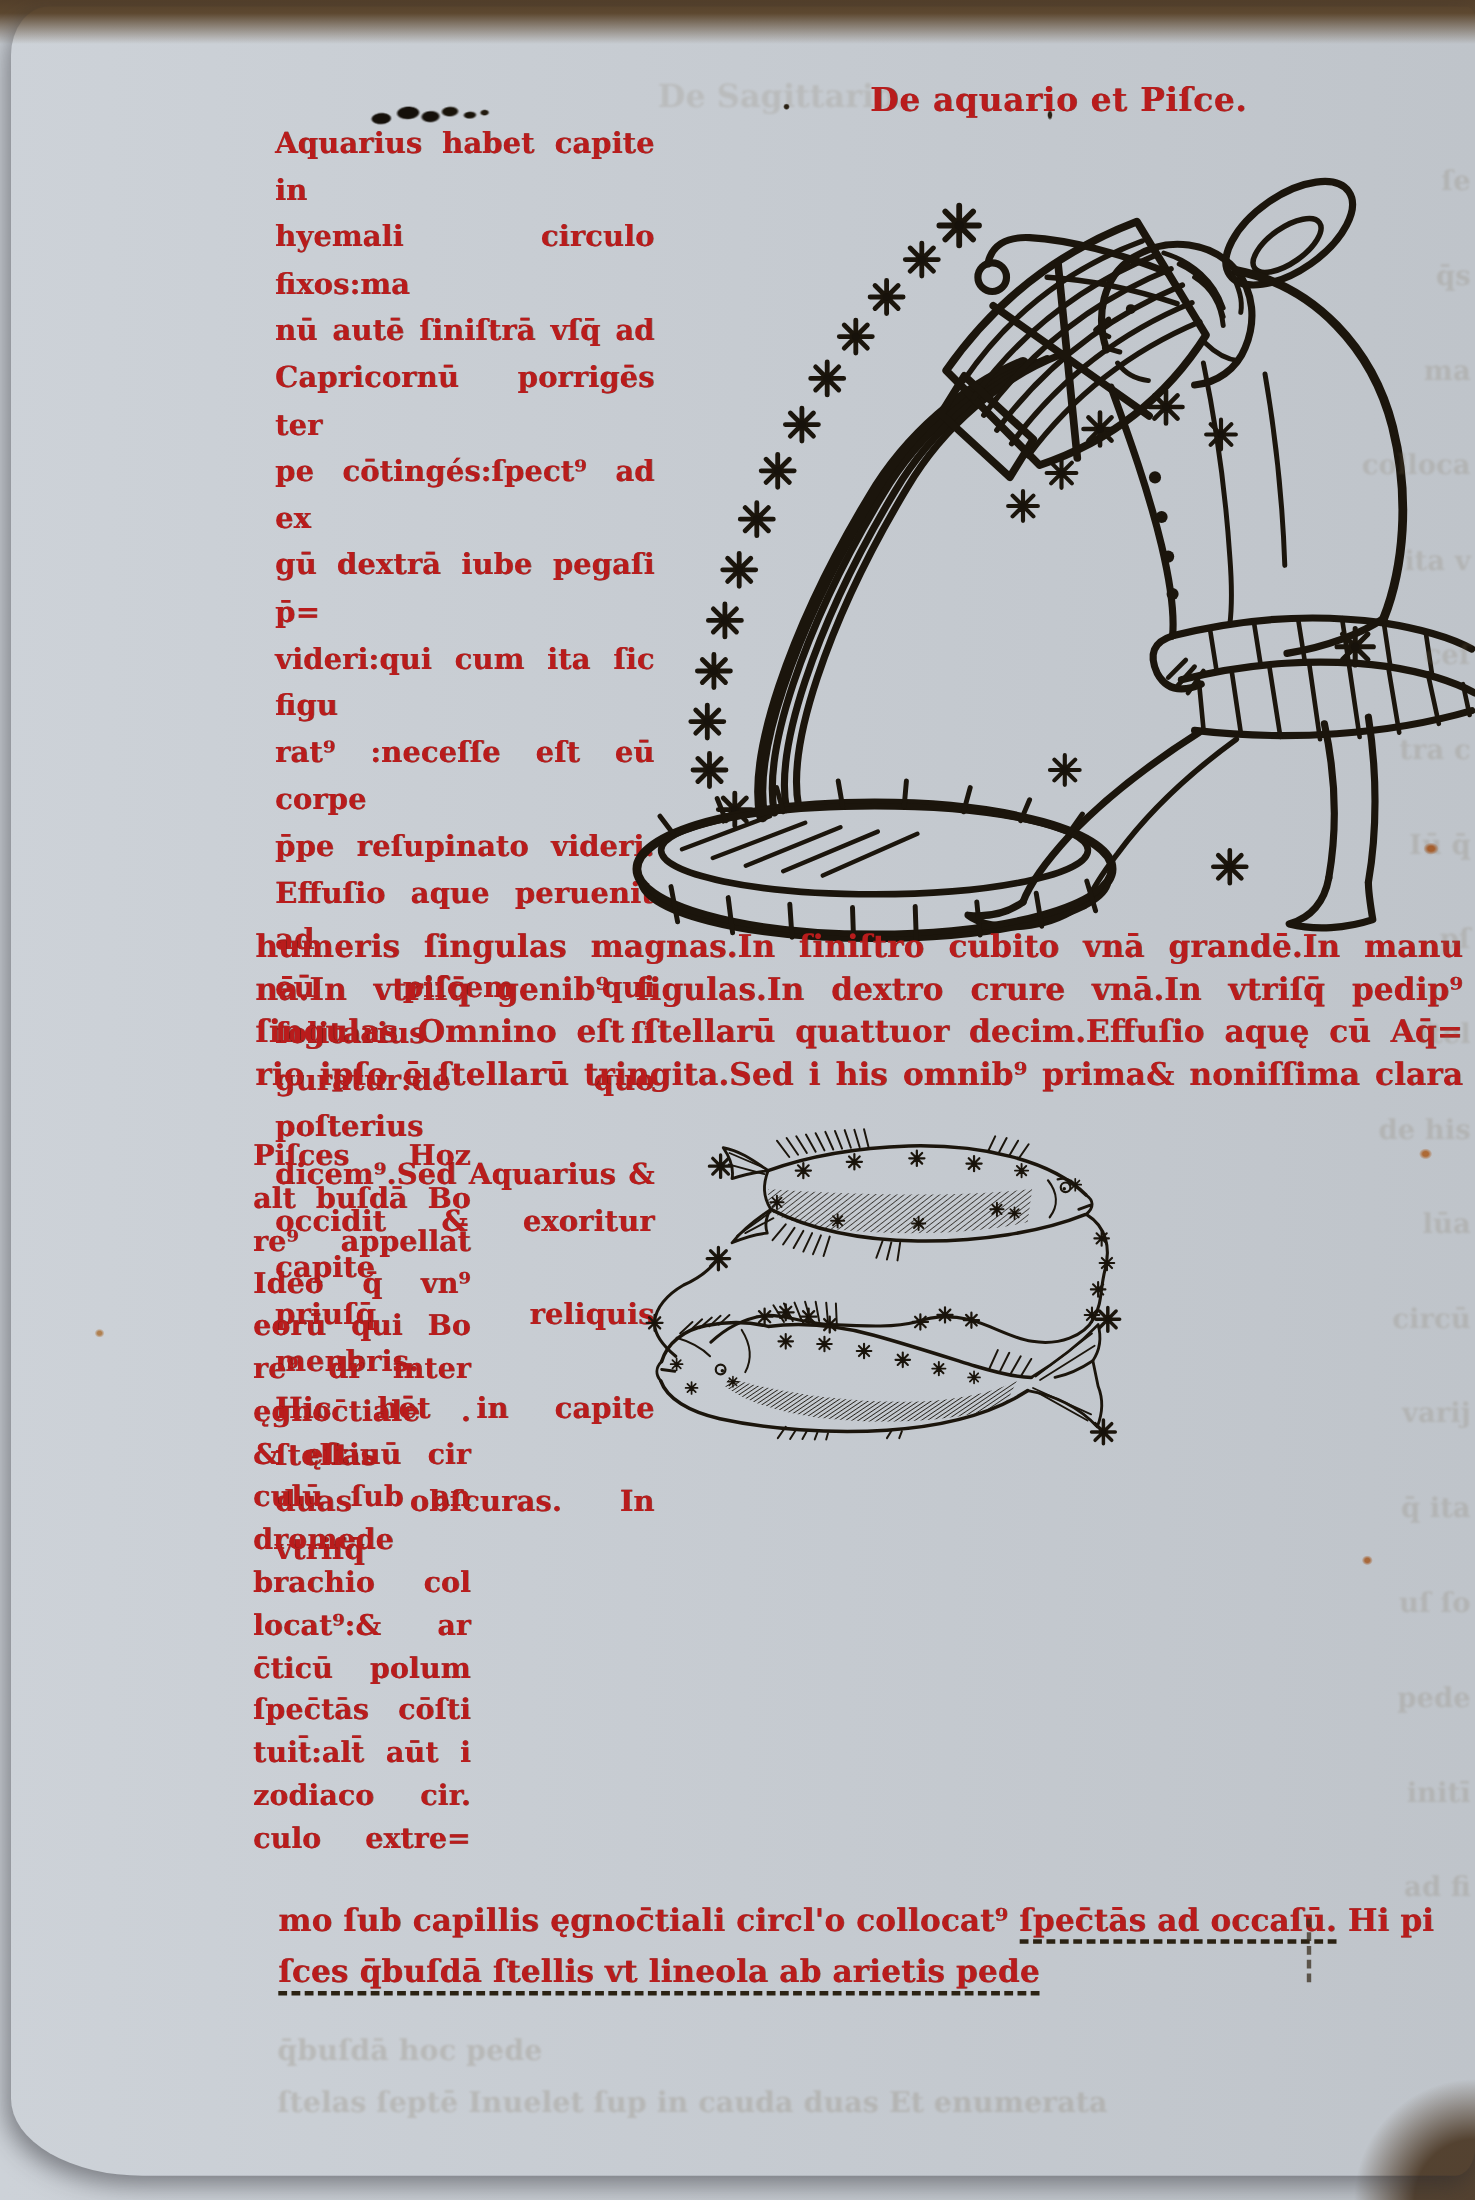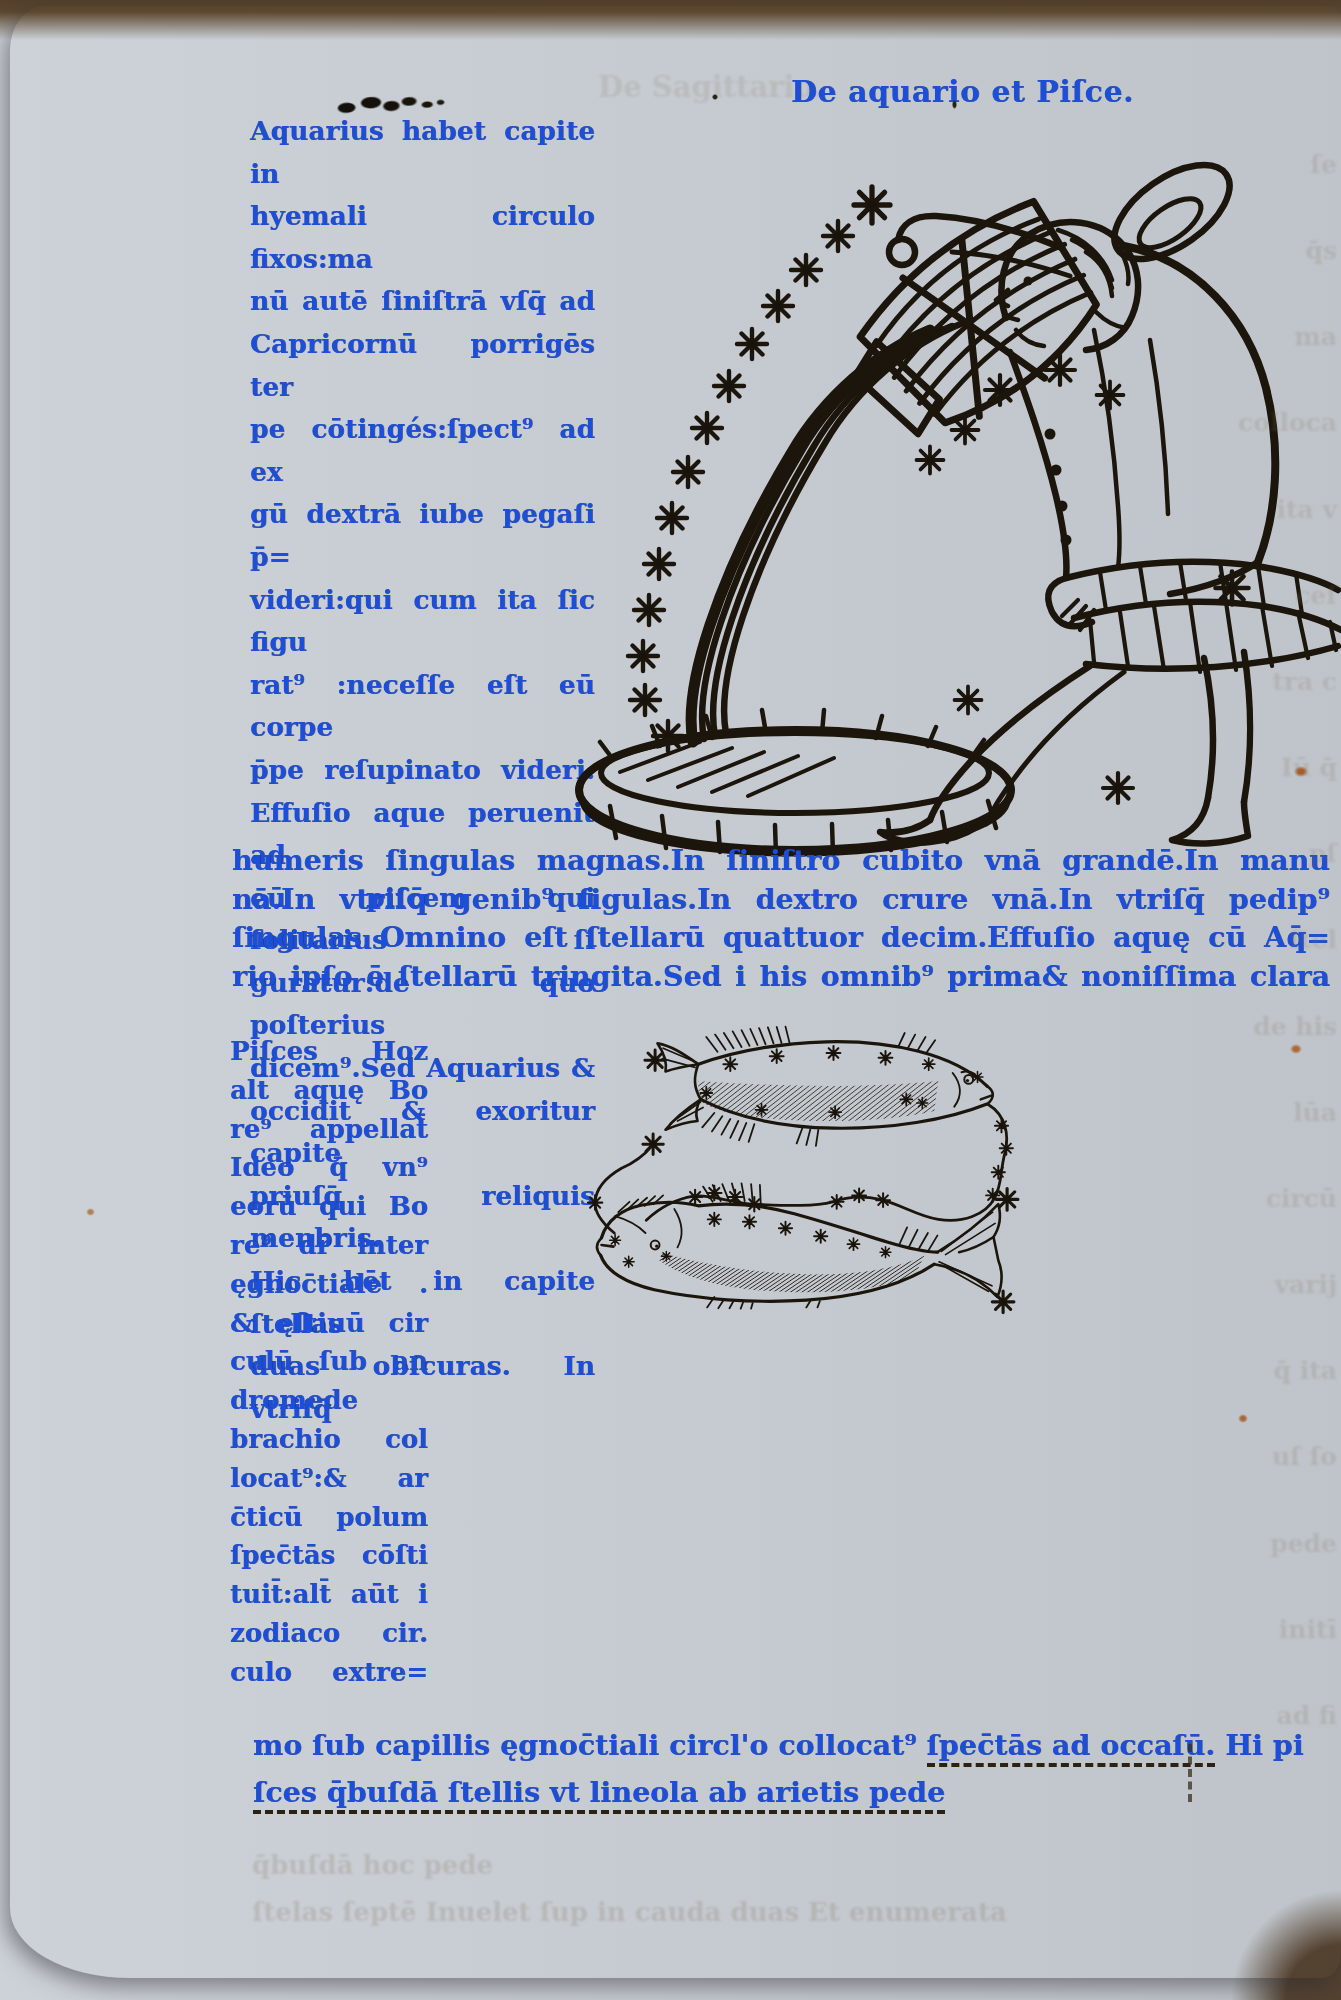--- a/index.html
+++ b/index.html
@@ -18,21 +18,21 @@
       radial-gradient(ellipse 140px 260px at 0% 9%, rgba(146,104,58,.3), transparent 70%),
       radial-gradient(circle 70px at 11% 23%, rgba(160,128,80,.16), transparent 80%),
       radial-gradient(ellipse 160px 420px at 100% 24%, rgba(205,168,110,.45), transparent 75%),
       radial-gradient(ellipse 300px 600px at 101% 78%, rgba(208,178,118,.38), transparent 75%),
       radial-gradient(ellipse 700px 120px at 45% 101%, rgba(164,124,66,.42), transparent 75%),
       radial-gradient(ellipse 260px 160px at 103% 102%, rgba(110,74,38,.55), transparent 80%),
       radial-gradient(ellipse 200px 90px at 12% 100%, rgba(150,112,62,.35), transparent 80%),
       linear-gradient(90deg,#dbcfb2 0%,#e9e2cc 5%,#ece6d1 50%,#e6dcbf 86%,#dcca a400 0),
       linear-gradient(90deg,#d9cdb0 0%,#e9e2cc 6%,#ece5d0 55%,#e4d9ba 88%,#d9c8a2 97%,#cdb98f 100%);}
   .stage{position:absolute;inset:0;}
-  .txt{position:absolute;color:#1d4ed8;font-weight:bold;
+  .txt{position:absolute;color:#b91c1c;font-weight:bold;
        text-shadow:.5px 0 0 rgba(36,28,16,.55);}
   .tline{white-space:nowrap;}
   .just .tline{white-space:normal;text-align:justify;text-align-last:justify;}
   #header{left:791px;top:74px;font-size:30px;letter-spacing:.5px;}
   #leftcol{left:250px;top:110px;width:345px;font-size:26.5px;line-height:42.6px;}
   #widepar{left:232px;top:841px;width:1098px;font-size:28.5px;line-height:38.6px;}
   #narrowcol{left:230px;top:1032px;width:198px;font-size:26px;line-height:38.8px;}
   #bottomlines{left:253px;top:1722px;width:1085px;font-size:28.5px;line-height:47px;}
   .dashu{border-bottom:4px dashed #2b2213;padding-bottom:1px;}
   .ghost{position:absolute;color:#7d6f56;opacity:.2;filter:blur(1.2px);font-weight:bold;}
@@ -196,21 +196,21 @@
 
   <div id="widepar" class="txt just">
       <div class="tline">humeris ſingulas magnas.In ſiniſtro cubito vnā grandē.In manu</div>
       <div class="tline">nā.In vtriſq̄ genib⁹ ſigulas.In dextro crure vnā.In vtriſq̄ pedip⁹</div>
       <div class="tline">ſingulas Omnino eſt ſtellarū quattuor decim.Effuſio aquę cū Aq̄=</div>
       <div class="tline">rio ipſo ē ſtellarū tringita.Sed i his omnib⁹ prima&amp; noniſſima clara</div>
     </div>
 
   <div id="narrowcol" class="txt just">
       <div class="tline">Piſces Hoz</div>
-      <div class="tline">alt̄ aquę Bo</div>
+      <div class="tline">alt̄ buſdā Bo</div>
       <div class="tline">re⁹ appellat̄</div>
       <div class="tline">Ideo q̄ vn⁹</div>
       <div class="tline">eorū qui Bo</div>
       <div class="tline">re⁹ dr̄ inter</div>
       <div class="tline">ęgnoc̄tiale .</div>
       <div class="tline">&amp; ęſtiuū cir</div>
       <div class="tline">culū ſub an</div>
       <div class="tline">dromede</div>
       <div class="tline">brachio col</div>
       <div class="tline">locat⁹:&amp; ar</div>

